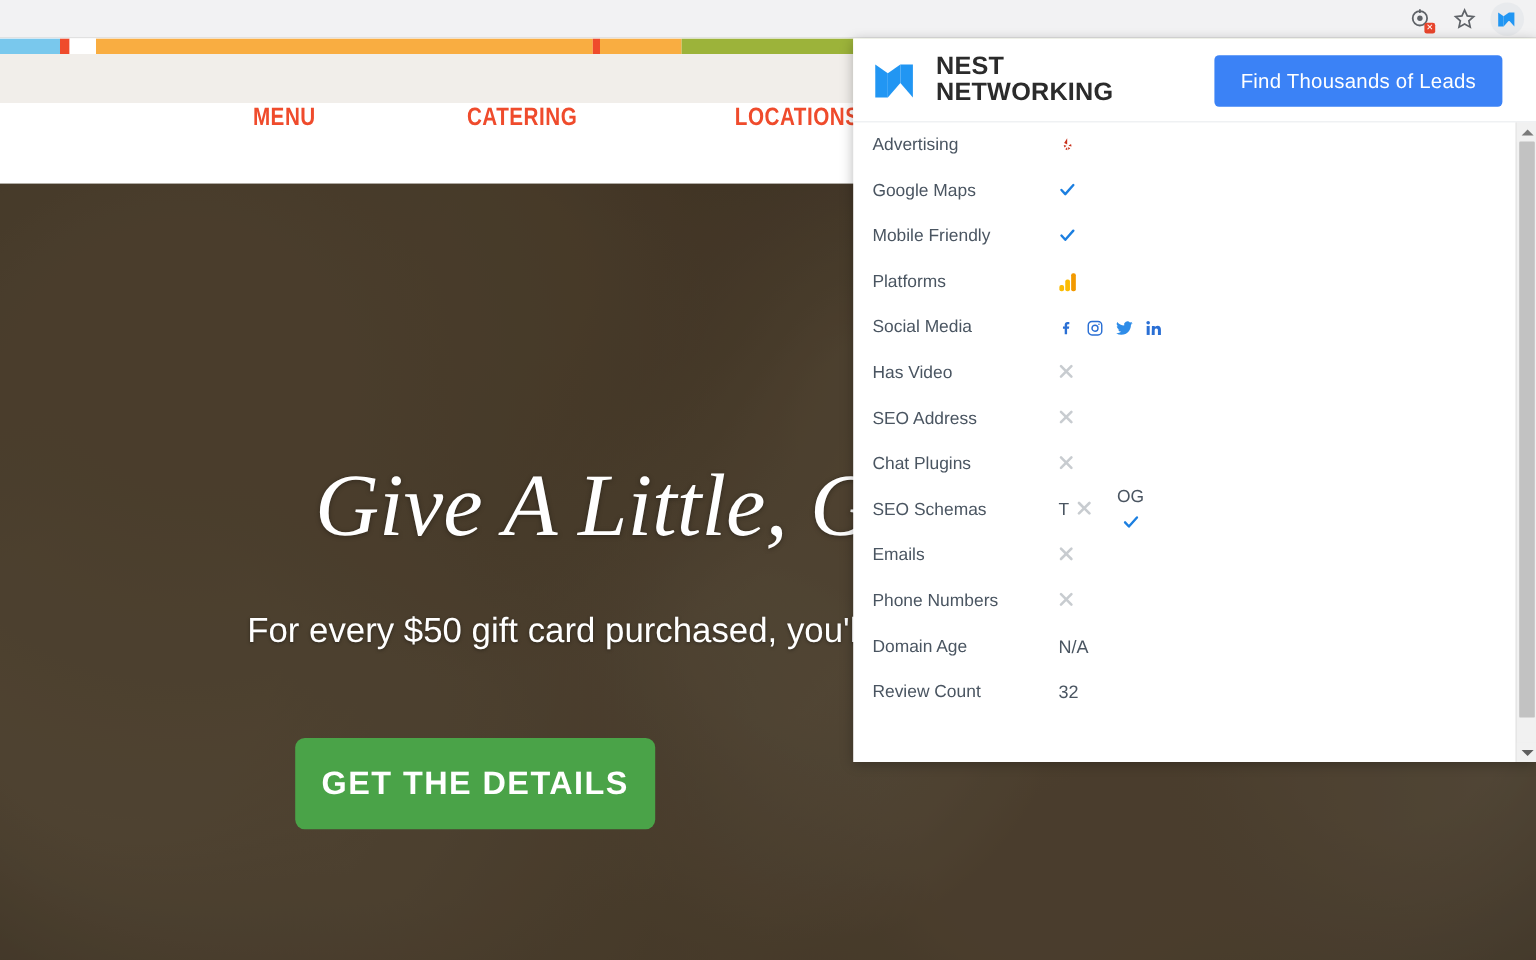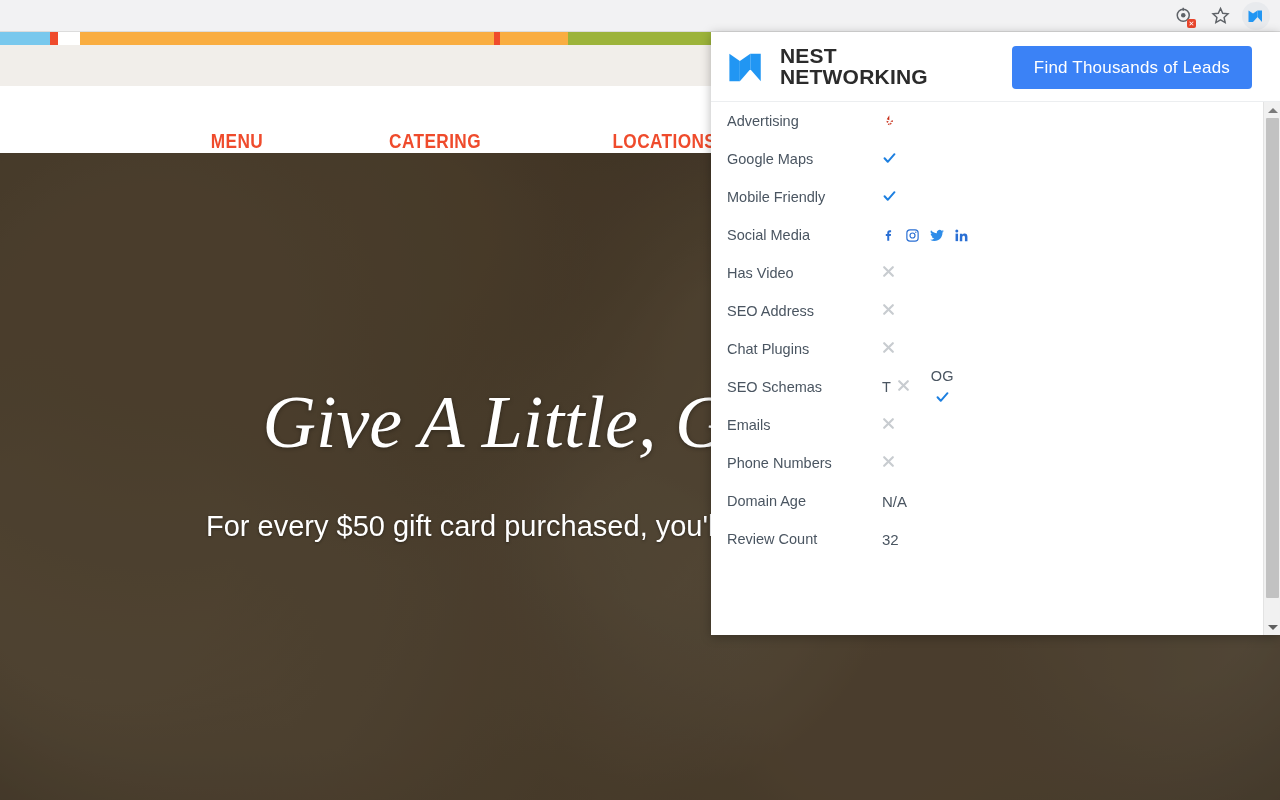--- a/index.html
+++ b/index.html
@@ -53,21 +53,21 @@
     position: absolute; left: 0; top: 13px;
     width: 1280px; height: 41px;
     background: #f1eeea;
   }
 
   
   #site-nav {
     position: absolute; left: 0; top: 54px;
     width: 1280px; height: 67px;
     background: #ffffff;
-    display: flex; align-items: flex-end;
+    display: flex; align-items: flex-start;
   }
   #nav-list { display: flex; align-items: center; list-style: none; padding-left: 150px; }
   .nav-item {
     color: #ef4b2c;
     font-family: "Liberation Sans Narrow", "Liberation Sans", sans-serif;
     font-weight: 700;
     font-size: 21px;
     letter-spacing: 0.5px;
     transform: scaleX(0.82);
     transform-origin: center;
@@ -293,20 +293,21 @@
   </nav>
 
   <section id="hero">
     <div id="hero-photo"></div>
     <div id="hero-overlay"></div>
     <div id="hero-content">
       <div id="hero-title">Give A Little, Get A Little</div>
       <div id="hero-sub">
         <span>For every $50 gift card purchased, you'll receive a $10 bonus card.*</span>
       </div>
+      <button id="hero-cta">GET THE DETAILS</button>
     </div>
   </section>
 </div>
 
 <div id="ext-panel">
 
   <div id="ext-header">
     <div id="ext-brand">
       <svg width="44" height="44" viewBox="0 0 40 40">
         <path d="M4 33 L4 8 L13.5 14.5 L13.5 33 Z" fill="#2196f3"></path>
@@ -347,20 +348,32 @@
         </div>
         <div class="row">
           <div class="row-label">Mobile Friendly</div>
           <div class="row-value">
             <span class="check"><svg width="15" height="14" viewBox="0 0 24 24" fill="none" stroke="#1c7fe0" stroke-width="3.4" stroke-linecap="round" stroke-linejoin="round">
                 <polyline points="3.5,12.5 9,18.5 20.5,5.5"></polyline>
               </svg></span>
           </div>
         </div>
         <div class="row">
+          <div class="row-label">Platforms</div>
+          <div class="row-value">
+            <span class="soc">
+              <svg width="16" height="17" viewBox="0 0 24 26">
+                <rect x="1" y="16" width="6" height="8" rx="2.5" fill="#fbbc04"></rect>
+                <rect x="8.5" y="9" width="6" height="15" rx="2.5" fill="#fbbc04"></rect>
+                <rect x="16" y="1" width="6" height="23" rx="2.5" fill="#f29900"></rect>
+              </svg>
+            </span>
+          </div>
+        </div>
+        <div class="row">
           <div class="row-label">Social Media</div>
           <div class="row-value">
             <span class="soc">
               <svg width="14" height="15" viewBox="0 0 24 24" fill="#2a6fd4">
                 <path d="M15.6 3.2h-2.7c-2.4 0-3.9 1.6-3.9 4v2.2H6.5v3.3H9v8.1h3.4v-8.1h2.6l.5-3.3h-3.1V7.7c0-.9.3-1.3 1.2-1.3h2V3.2z"></path>
               </svg>
             </span>
             <span class="soc">
               <svg width="15" height="15" viewBox="0 0 24 24" fill="none" stroke="#2a6fd4" stroke-width="1.9">
                 <rect x="3" y="3" width="18" height="18" rx="5"></rect>

